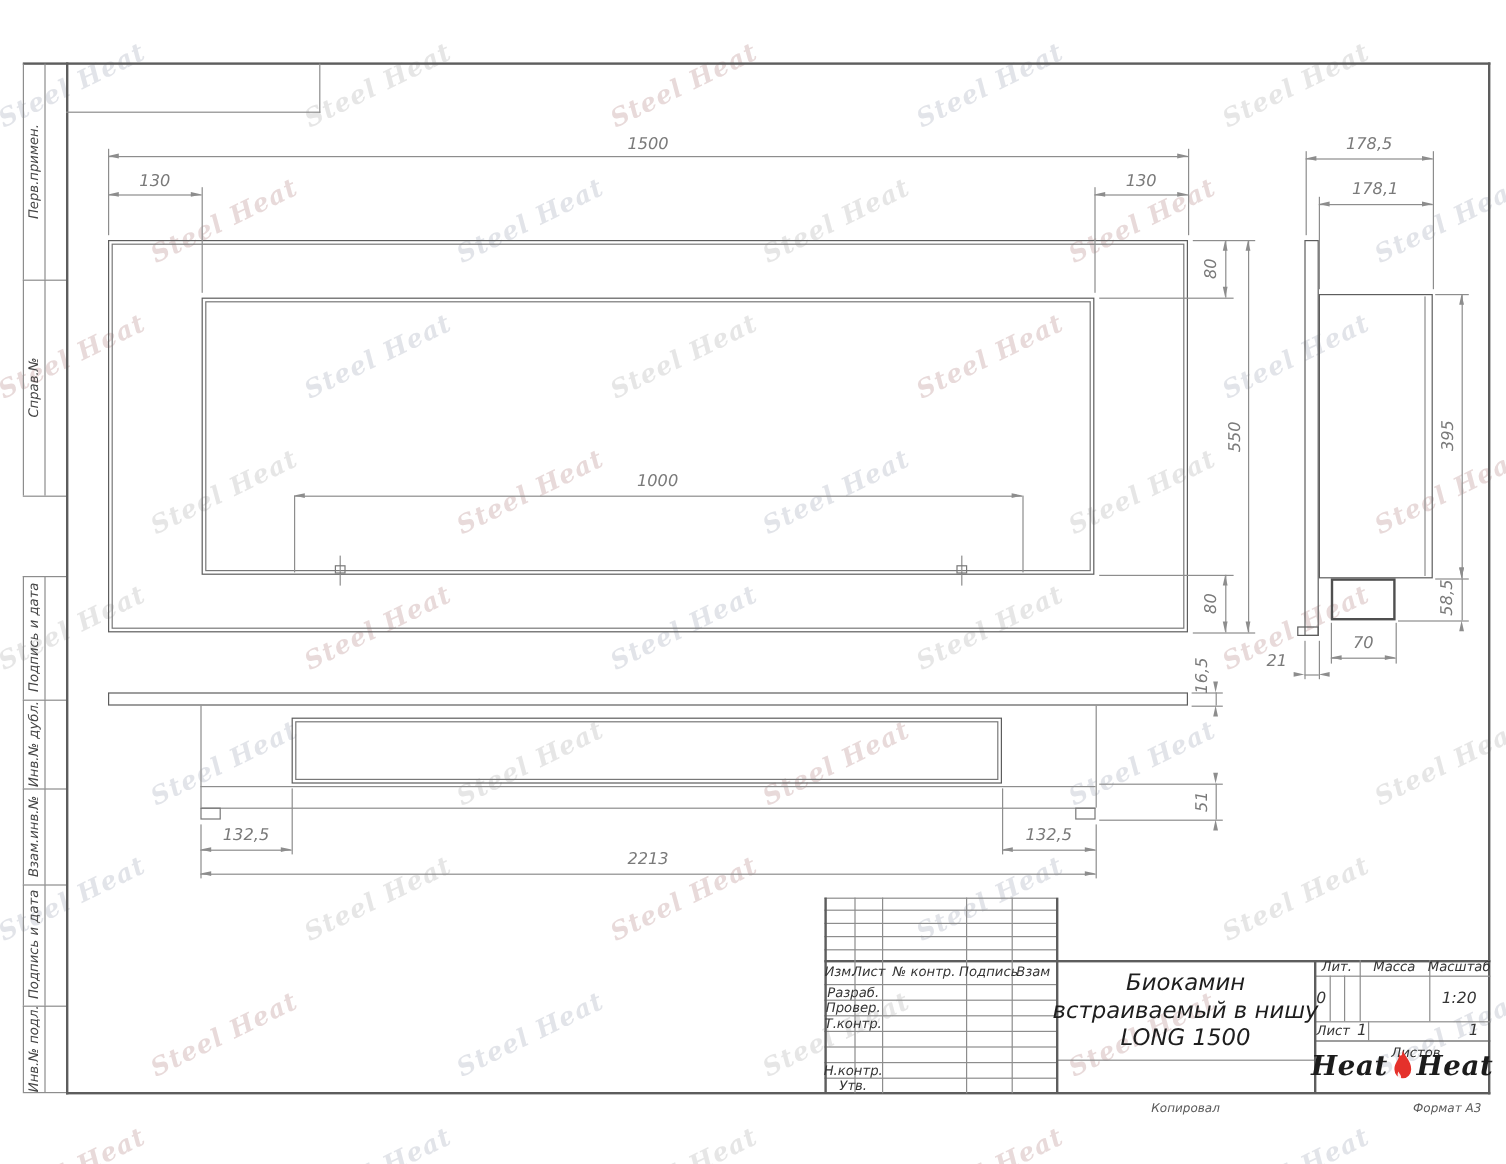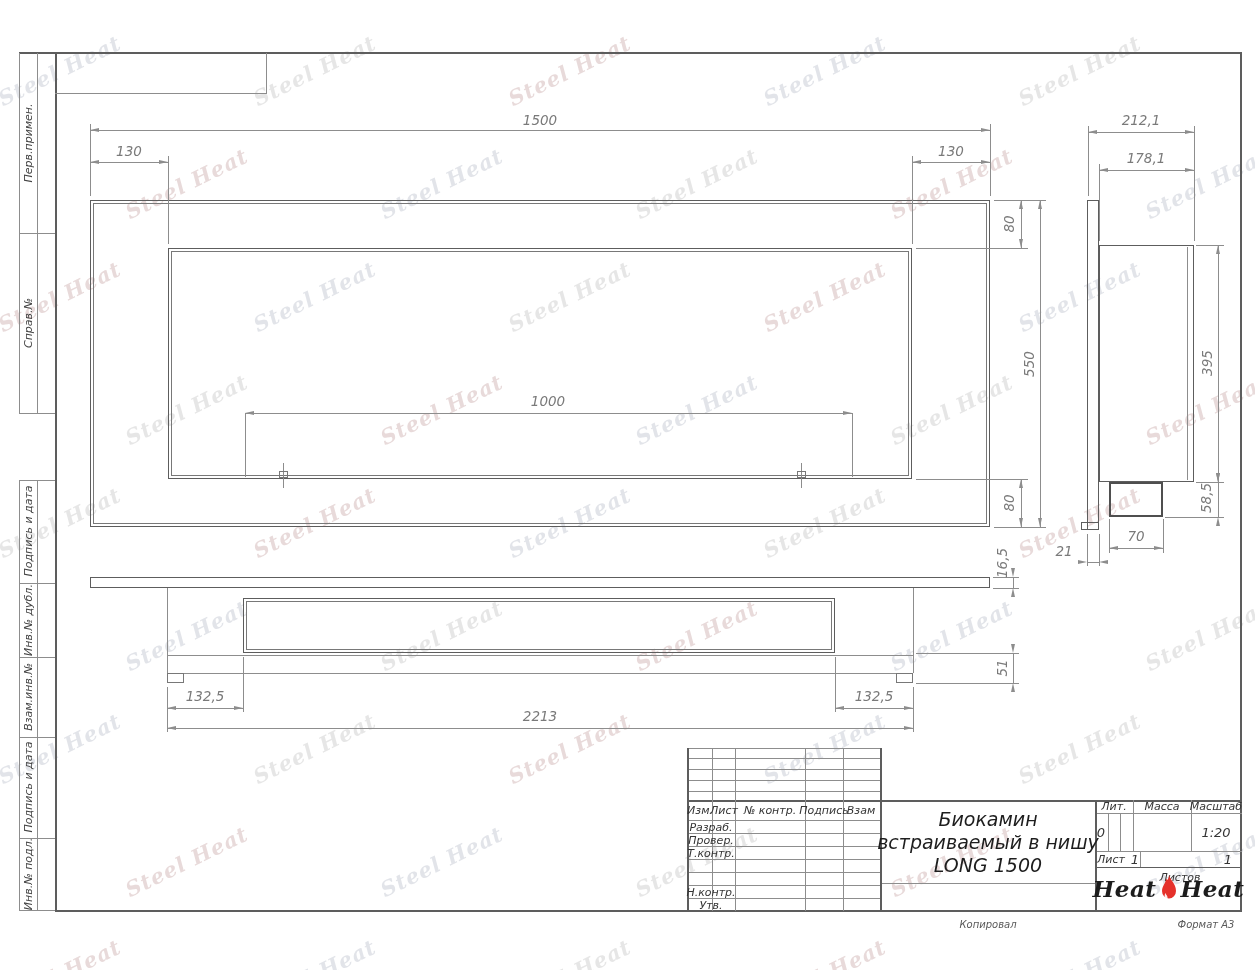--- a/index.html
+++ b/index.html
@@ -185,21 +185,21 @@
 
   <div class="rc" style="left:1087px;top:200px;width:12px;height:330px"></div>
   <div class="rc" style="left:1081px;top:522px;width:18px;height:8px"></div>
   <div class="rc" style="left:1099px;top:245px;width:95px;height:237px"></div>
   <div class="tn" style="left:1187px;top:247px;width:1px;height:233px"></div>
   <div class="rcth" style="left:1109px;top:482px;width:54px;height:35px"></div>
 
   <div class="tn" style="left:1088px;top:126px;width:1px;height:70px"></div>
   <div class="tn" style="left:1194px;top:126px;width:1px;height:115px"></div>
   <div class="dim dh" style="left:1088px;top:132px;width:106px"></div>
-  <span class="dlab" style="left:1141px;top:120px">212,1</span>
+  <span class="dlab" style="left:1141px;top:120px">178,5</span>
 
   <div class="tn" style="left:1099px;top:164px;width:1px;height:77px"></div>
   <div class="dim dh" style="left:1099px;top:170px;width:95px"></div>
   <span class="dlab" style="left:1146px;top:158px">178,1</span>
 
   <div class="tn" style="left:1196px;top:245px;width:28px;height:1px"></div>
   <div class="tn" style="left:1196px;top:482px;width:28px;height:1px"></div>
   <div class="dim dv" style="left:1218px;top:245px;height:237px"></div>
   <span class="dlab rot" style="left:1207px;top:363px">395</span>
 

